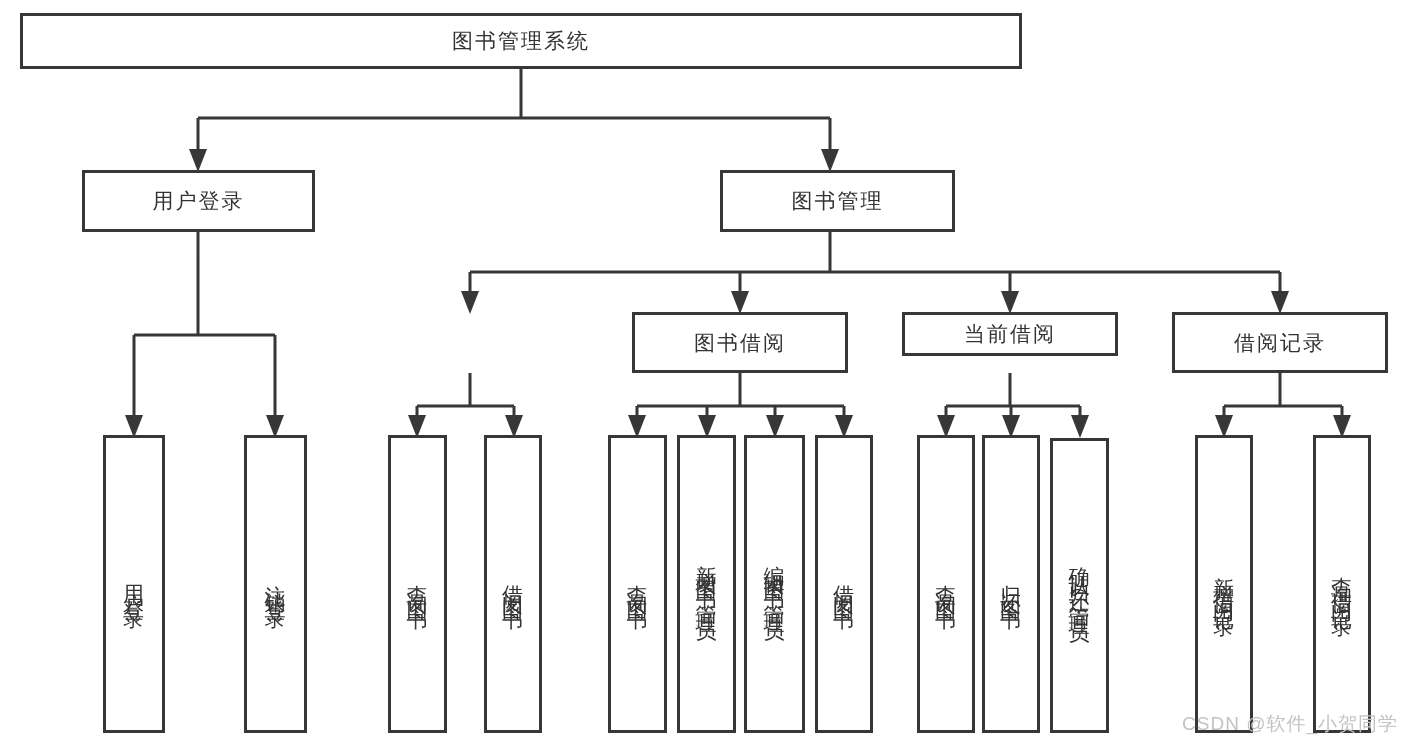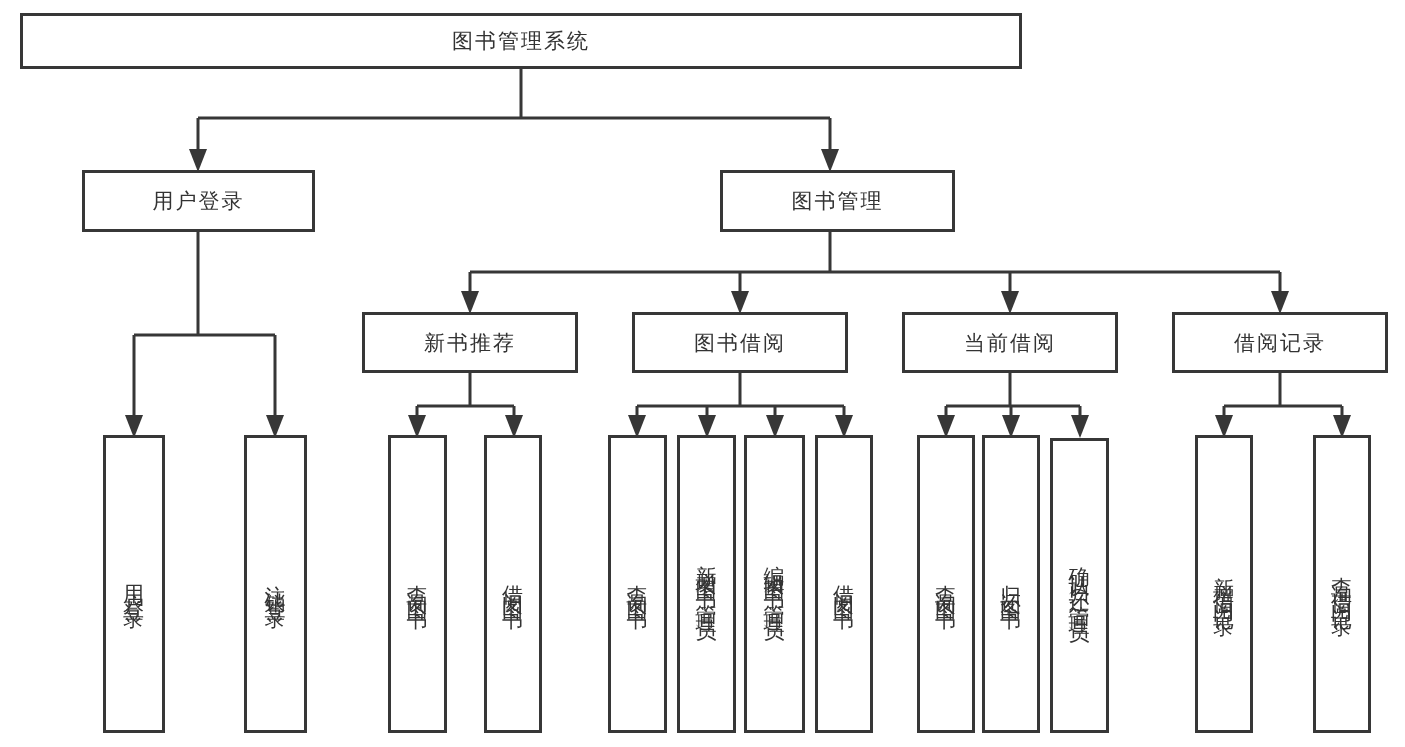--- a/index.html
+++ b/index.html
@@ -87,27 +87,24 @@
     <span class="lbl">图书管理系统</span>
   </div>
 
   <div class="node" style="left:82px; top:170px; width:233px; height:62px;">
     <span class="lbl">用户登录</span>
   </div>
   <div class="node" style="left:712px; top:170px; width:235px; height:62px;margin-left:8px;">
     <span class="lbl">图书管理</span>
   </div>
 
-  <div class="node" style="left:362px; top:312px; width:216px; height:61px;">
-    <span class="lbl">新书推荐</span>
-  </div>
   <div class="node" style="left:632px; top:312px; width:216px; height:61px;justify-content:center;">
     <span class="lbl">图书借阅</span>
   </div>
-  <div class="node" style="left:902px; top:312px; width:216px; height:61px;">
+  <div class="node" style="left:902px; top:312px; width:216px; height:44px;">
     <span class="lbl">当前借阅</span>
   </div>
   <div class="node" style="left:1172px; top:312px; width:216px; height:61px;">
     <span class="lbl">借阅记录</span>
   </div>
 
   <div class="node vert" style="left:103px; top:435px; width:62px; height:298px;">
     <span class="lbl">用户登录</span>
   </div>
   <div class="node vert" style="left:244px; top:435px; width:63px; height:298px;">
@@ -144,14 +141,15 @@
     <span class="lbl">确认归还（管理员）</span>
   </div>
 
   <div class="node vert" style="left:1195px; top:435px; width:58px; height:298px;">
     <span class="lbl">新增借阅记录</span>
   </div>
   <div class="node vert" style="left:1313px; top:435px; width:58px; height:298px;">
     <span class="lbl">查询借阅记录</span>
   </div>
 
+  <div class="watermark">CSDN @软件_小贺同学</div>
 
 </div>
 
 </body></html>

